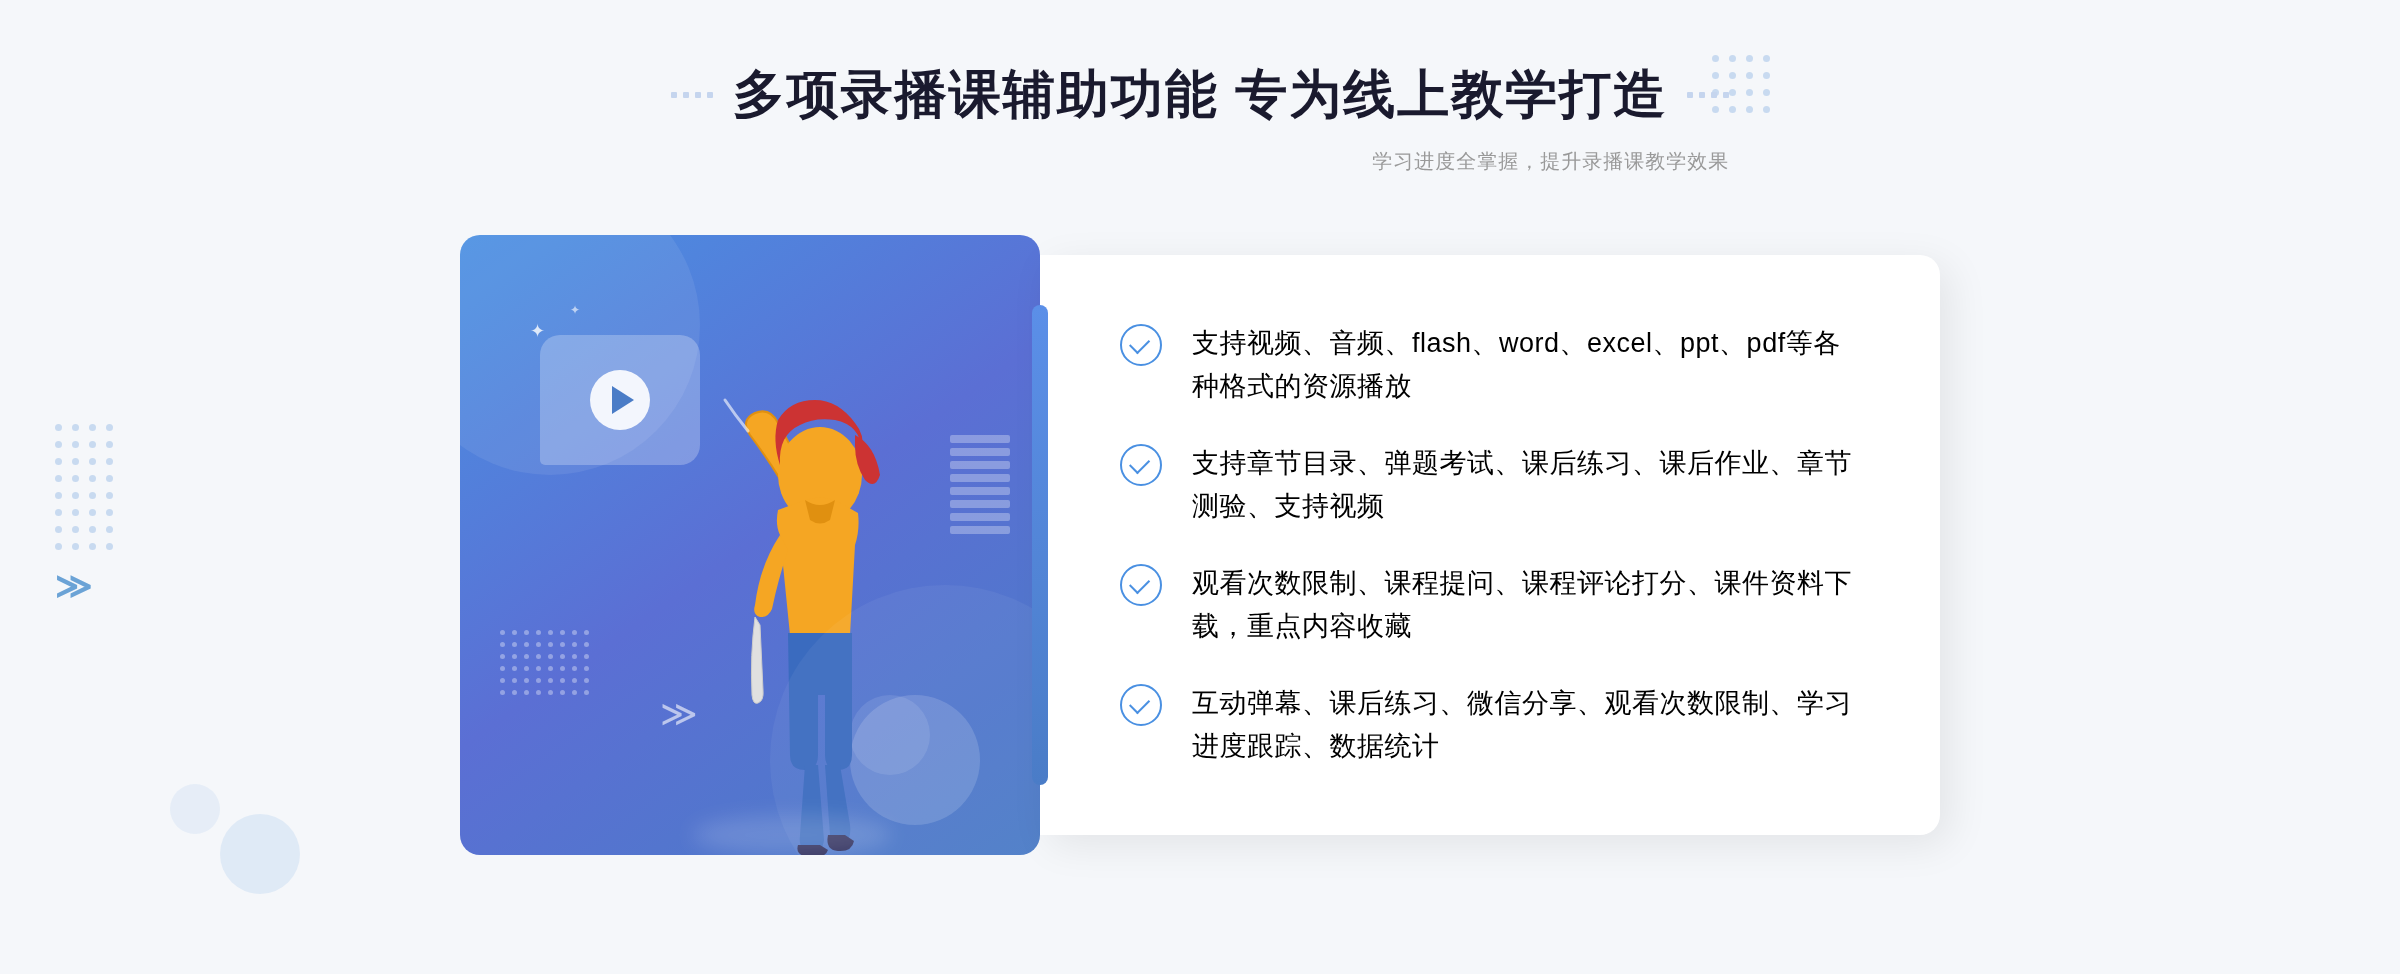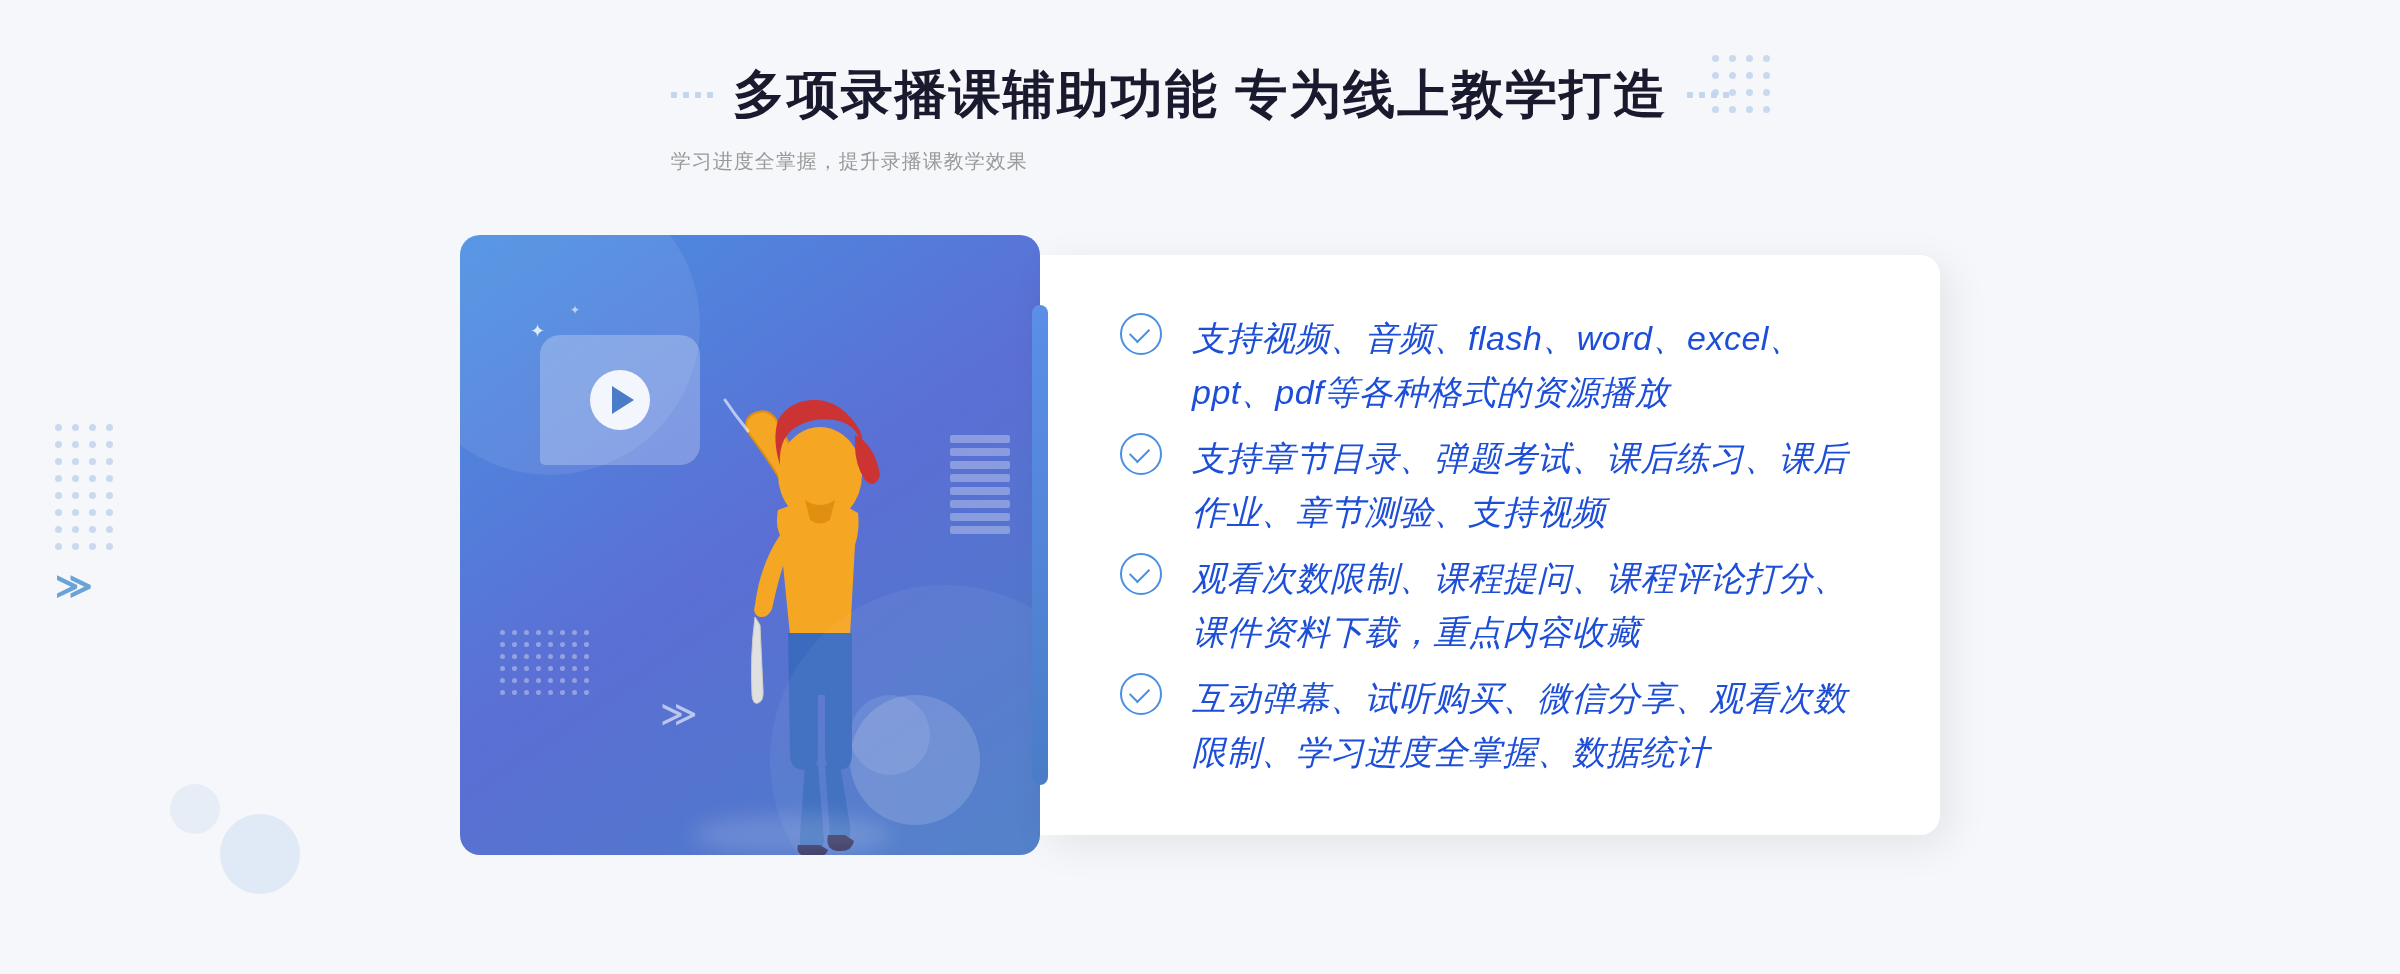--- a/index.html
+++ b/index.html
@@ -22,21 +22,21 @@
       height: 974px;
       background: #f5f7fa;
       position: relative;
       display: flex;
       flex-direction: column;
       align-items: center;
     }
 
     
     .header-section {
-      text-align: left;
+      text-align: right;
       margin-top: 60px;
       position: relative;
       z-index: 2;
     }
 
     .title-row {
       display: flex;
       align-items: center;
       justify-content: center;
       gap: 20px;
@@ -247,25 +247,24 @@
 
     .check-mark {
       width: 18px;
       height: 12px;
       border-left: 2.5px solid #4a90e2;
       border-bottom: 2.5px solid #4a90e2;
       transform: rotate(-45deg) translateY(-2px);
     }
 
     .feature-text {
-      font-size: 34px;
-      color: #1d4ed8;
+      font-size: 27px;
+      color: #000000;
       line-height: 1.6;
       letter-spacing: 0.5px;
-      font-style: italic;
     }
 
     .arrows-left {
       position: absolute;
       left: 55px;
       top: 58%;
       color: #6ba3d6;
       font-size: 36px;
       font-weight: bold;
     }
@@ -473,21 +472,21 @@
         <div class="check-icon">
           <div class="check-mark"></div>
         </div>
         <span class="feature-text">观看次数限制、课程提问、课程评论打分、课件资料下载，重点内容收藏</span>
       </div>
 
       <div class="feature-item">
         <div class="check-icon">
           <div class="check-mark"></div>
         </div>
-        <span class="feature-text">互动弹幕、试听购买、微信分享、观看次数限制、学习进度全掌握、数据统计</span>
+        <span class="feature-text">互动弹幕、课后练习、微信分享、观看次数限制、学习进度跟踪、数据统计</span>
       </div>
     </div>
 
   </div>
 
   <div style="position:absolute; left:55px; top:50%; transform:translateY(-50%); display:grid; grid-template-columns: repeat(4,1fr); gap:10px;" id="left-dots">
       <div style="width: 7px; height: 7px; border-radius: 50%; background: rgb(200, 218, 240);"></div>
       <div style="width: 7px; height: 7px; border-radius: 50%; background: rgb(200, 218, 240);"></div>
       <div style="width: 7px; height: 7px; border-radius: 50%; background: rgb(200, 218, 240);"></div>
       <div style="width: 7px; height: 7px; border-radius: 50%; background: rgb(200, 218, 240);"></div>

